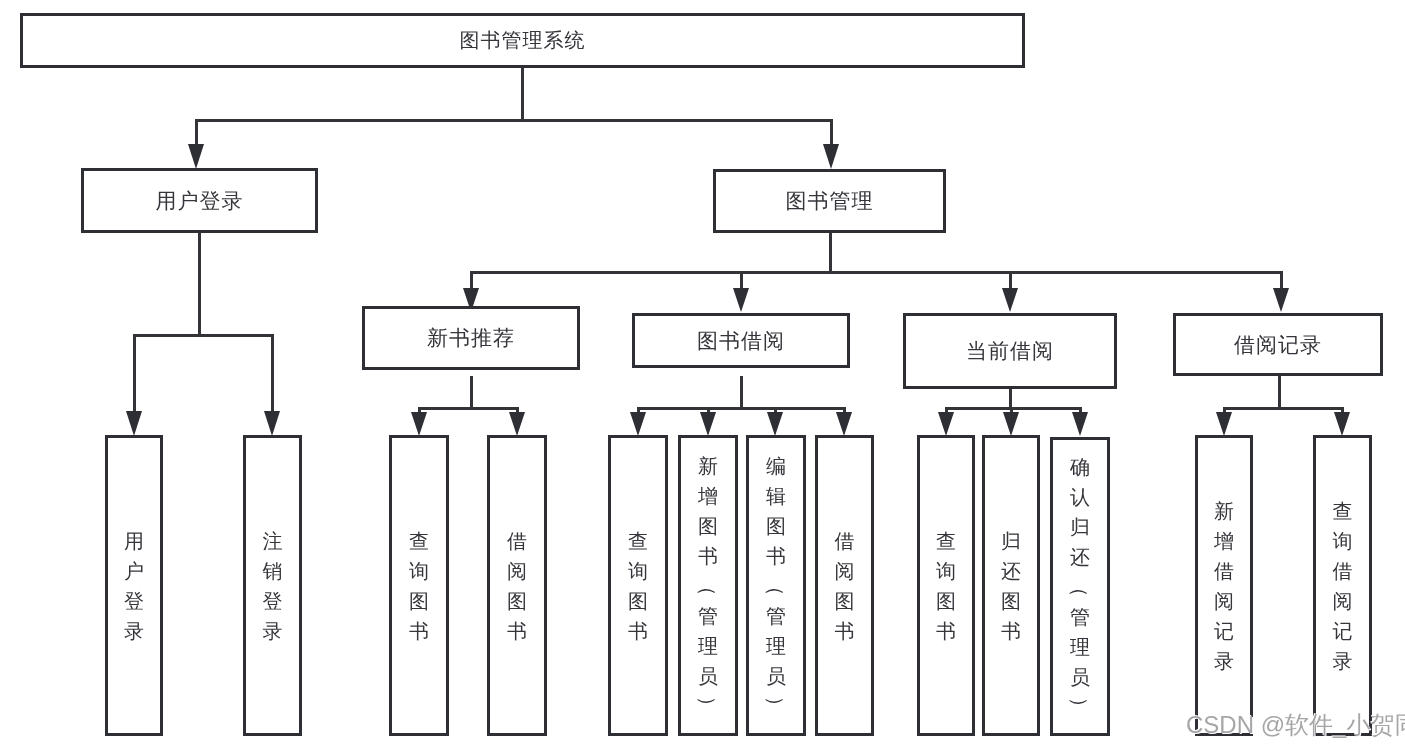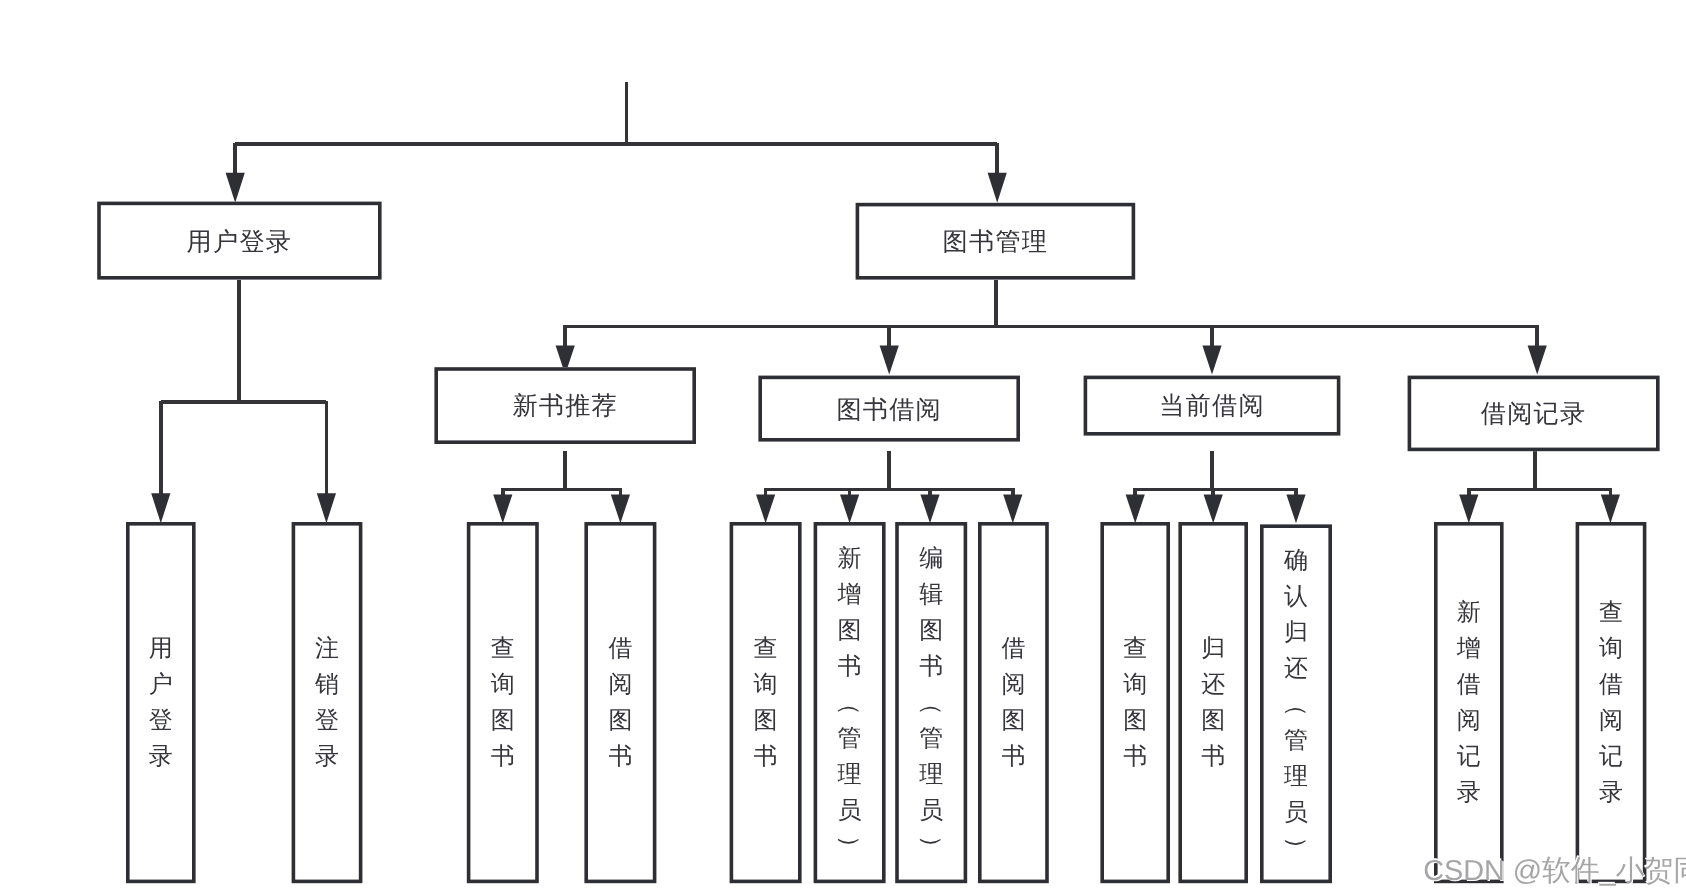--- a/index.html
+++ b/index.html
@@ -124,27 +124,28 @@
 
       <polygon points="938,412 954,412 946,436"></polygon>
       <polygon points="1003,412 1019,412 1011,436"></polygon>
       <polygon points="1072,412 1088,412 1080,436"></polygon>
 
       <polygon points="1216,412 1232,412 1224,436"></polygon>
       <polygon points="1334,412 1350,412 1342,436"></polygon>
     </g>
   </svg>
 
+  <div class="node" style="left:20px; top:13px; width:1005px; height:55px; font-size:20px;">图书管理系统</div>
 
   <div class="node" style="left:713px; top:169px; width:233px; height:64px;">图书管理</div>
   <div class="node" style="left:81px; top:168px; width:237px; height:65px;">用户登录</div>
 
   <div class="node" style="left:362px; top:306px; width:218px; height:64px;">新书推荐</div>
   <div class="node" style="left:632px; top:313px; width:218px; height:55px;">图书借阅</div>
-  <div class="node" style="left:903px; top:313px; width:214px; height:50px;">当前借阅</div>
+  <div class="node" style="left:903px; top:313px; width:214px; height:76px;">当前借阅</div>
   <div class="node" style="left:1173px; top:313px; width:210px; height:63px;">借阅记录</div>
 
   <div class="node v" style="left:105px; top:435px; width:58px; height:301px;">
       <span>用</span>
       <span>户</span>
       <span>登</span>
       <span>录</span>
     </div>
   <div class="node v" style="left:243px; top:435px; width:59px; height:301px;">
       <span>注</span>

